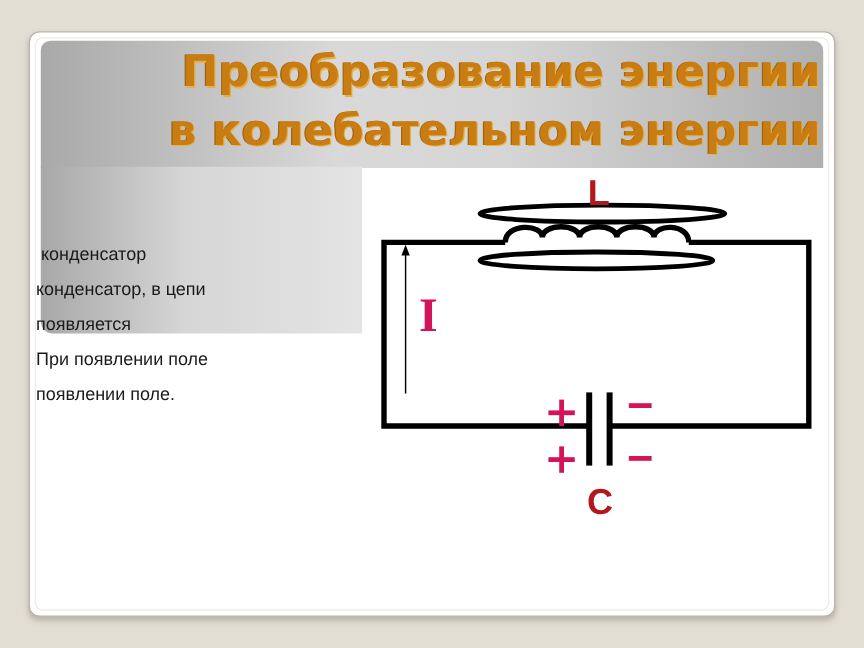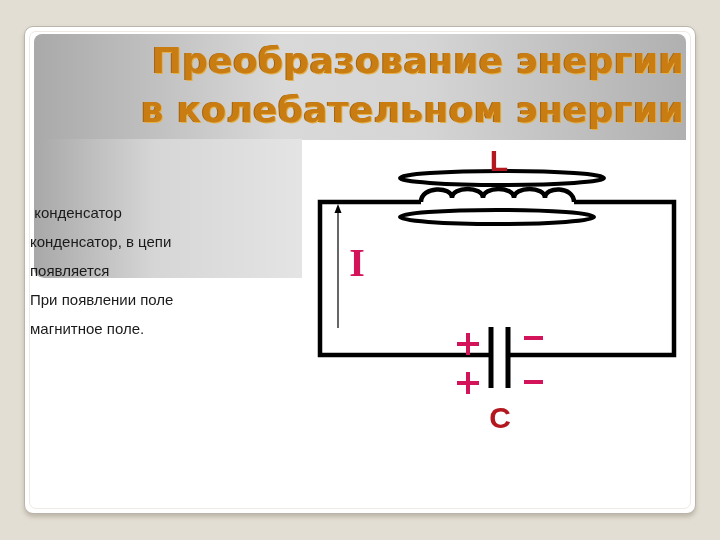--- a/index.html
+++ b/index.html
@@ -69,21 +69,21 @@
   <span>в колебательном энергии</span>
 </h1>
 
 <div class="diagram-bg"></div>
 
 <p class="body-text">
   <span style="white-space:pre"> конденсатор</span>
   <span>конденсатор, в цепи</span>
   <span>появляется</span>
   <span>При появлении поле</span>
-  <span>магнитное поле.</span>
+  <span>появлении поле.</span>
 </p>
 
 <svg class="circuit" width="720" height="540" viewBox="0 0 720 540">
 
   <g fill="none" stroke="#000" stroke-width="4.5" stroke-linejoin="miter">
     <polyline points="421,202 320,202 320,355 491,355"></polyline>
     <polyline points="508,355 674,355 674,202 574,202"></polyline>
   </g>
 
   <g fill="none" stroke="#000" stroke-width="4.5">

